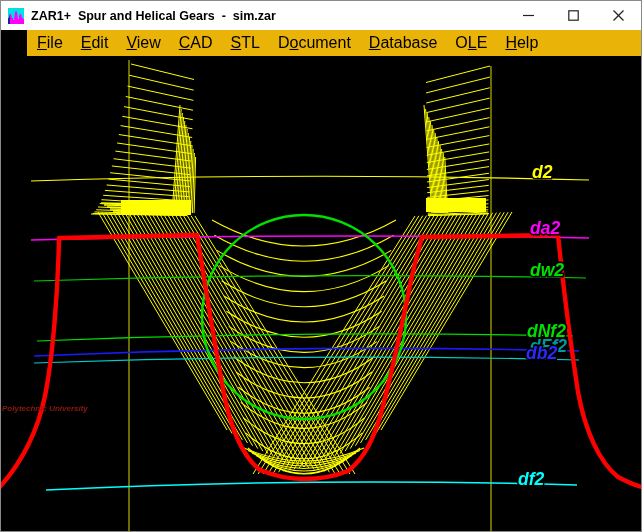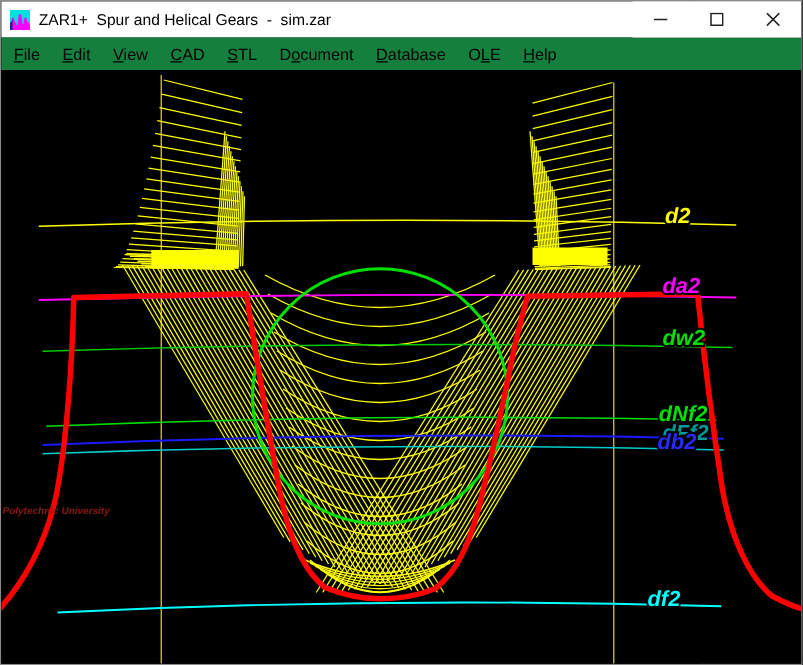--- a/index.html
+++ b/index.html
@@ -3,24 +3,24 @@
 <meta charset="utf-8">
 <style>
   html,body{margin:0;padding:0;background:#444;}
   .window{
     width:642px;height:532px;position:relative;box-sizing:border-box;
     border:1px solid #8a8a8a;background:#000;
     font-family:"Liberation Sans",sans-serif;overflow:hidden;
   }
   .titlebar{height:29px;background:#ffffff;display:flex;align-items:center;padding-left:7px;box-sizing:border-box;}
   .app-icon{width:16px;height:16px;flex:0 0 auto;}
-  .title-text{font-size:12.5px;color:#000;margin-left:7px;white-space:pre;}
+  .title-text{font-size:12.5px;color:#000;margin-left:7px;white-space:pre;font-weight:bold;}
   .win-controls{margin-left:auto;display:flex;height:100%;}
   .win-btn{width:45px;height:100%;display:flex;align-items:center;justify-content:center;background:#fff;border:none;padding:0;cursor:default;}
-  .menubar{height:26px;background:#15803d;display:flex;align-items:center;padding-left:1px;font-size:13px;color:#000;}
+  .menubar{height:26px;background:#eab308;display:flex;align-items:center;padding-left:1px;font-size:16px;color:#000;margin-left:26px;}
   .menu-item{padding:3px 9px;cursor:default;}
   .menu-item u{text-decoration:underline;}
   .canvas-wrap{position:relative;width:560px;height:475px;background:#000;}
   svg{display:block;}
 </style>
 </head>
 <body>
 
 <div class="window">
 

